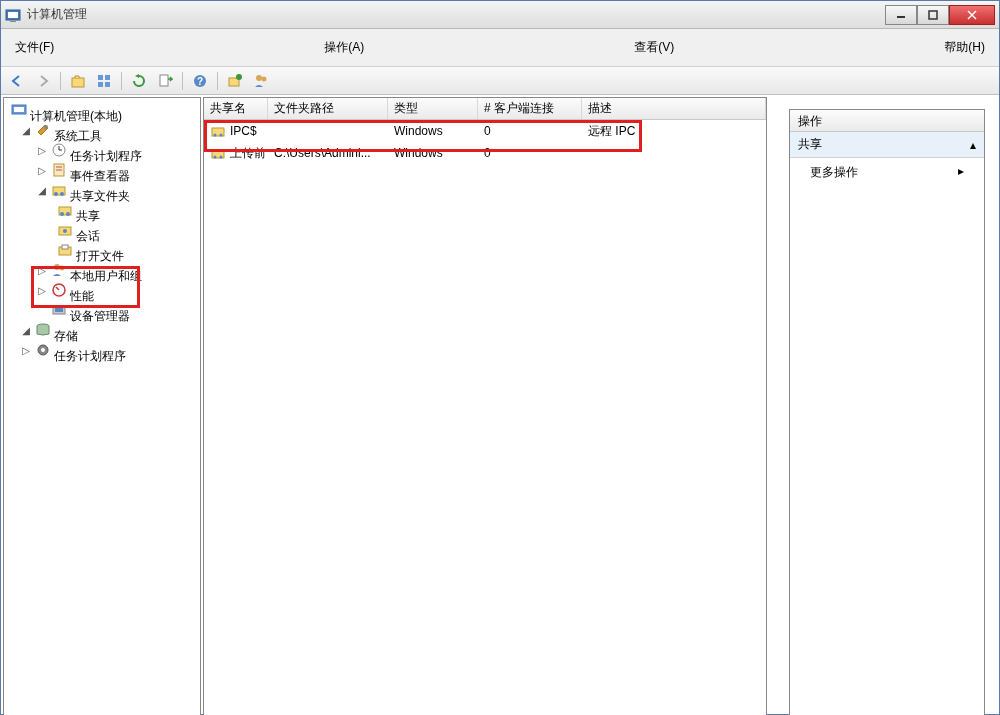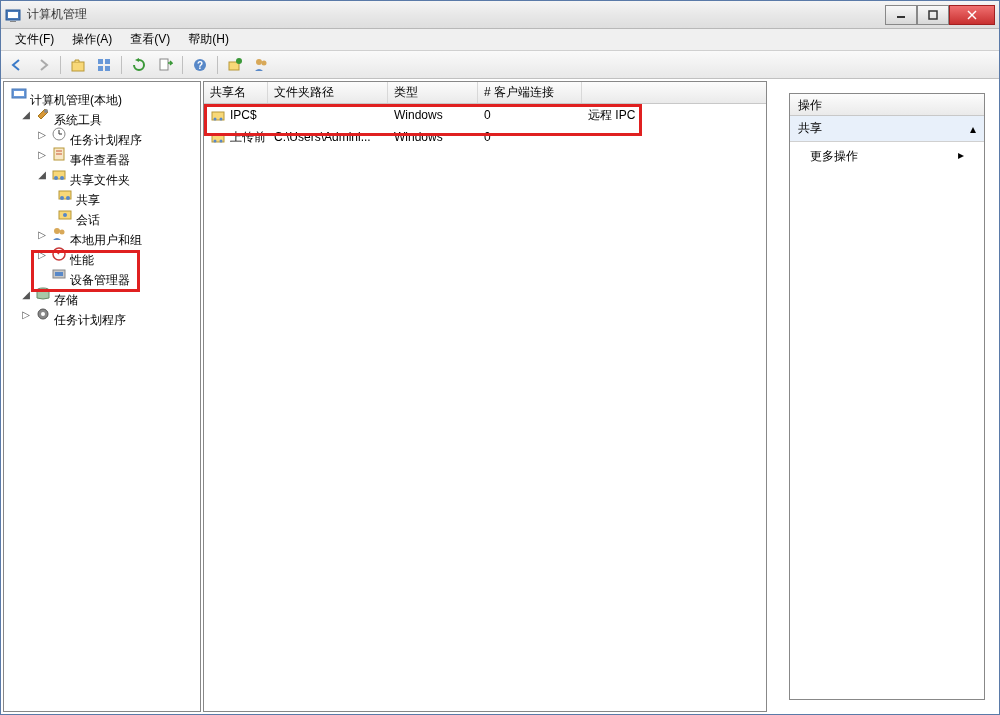--- a/index.html
+++ b/index.html
@@ -4,21 +4,21 @@
 <style>
 * { box-sizing: border-box; margin: 0; padding: 0; }
 body { font-family: "Microsoft YaHei", "Segoe UI", Tahoma, sans-serif; font-size: 12px; background: #d4a574; overflow: hidden; width: 1000px; height: 715px; }
 .window { position: absolute; top: 0; left: 0; width: 1000px; height: 715px; background: #fff; border: 1px solid #5a7aa8; box-shadow: 0 0 8px rgba(0,0,0,0.3); }
 .titlebar { height: 28px; background: linear-gradient(to bottom, #f5f5f5 0%, #e8e8e8 50%, #dedede 100%); border-bottom: 1px solid #b8b8b8; display: flex; align-items: center; padding: 0 4px; }
 .title-icon { width: 16px; height: 16px; margin-right: 6px; }
 .title-text { flex: 1; color: #333; font-size: 12px; }
 .win-controls { display: flex; gap: 0; }
 .win-btn { width: 32px; height: 20px; border: 1px solid #888; background: linear-gradient(to bottom, #f8f8f8, #d8d8d8); display: flex; align-items: center; justify-content: center; font-size: 11px; cursor: pointer; }
 .win-btn.close { width: 46px; background: linear-gradient(to bottom, #f07070, #c83030); color: #fff; border-color: #a02020; }
-.menubar { height: 22px; background: #f0f0f0; border-bottom: 1px solid #d0d0d0; display: flex; align-items: center; padding: 0 6px; gap: 2px; }
+.menubar { height: 38px; background: #f0f0f0; border-bottom: 1px solid #d0d0d0; display: flex; align-items: center; padding: 0 6px; gap: 2px; justify-content: space-between; }
 .menu-item { padding: 2px 8px; cursor: pointer; }
 .toolbar { height: 28px; background: linear-gradient(to bottom, #fafafa, #e8e8e8); border-bottom: 1px solid #c0c0c0; display: flex; align-items: center; padding: 0 4px; gap: 2px; }
 .tool-btn { width: 24px; height: 22px; border: 1px solid transparent; display: flex; align-items: center; justify-content: center; cursor: pointer; border-radius: 2px; }
 .tool-sep { width: 1px; height: 18px; background: #c0c0c0; margin: 0 3px; }
 .content { display: flex; height: calc(100% - 78px); }
 .tree-panel { width: 198px; border: 1px solid #888; margin: 2px; background: #fff; overflow: auto; padding: 2px; }
 .tree-item { display: flex; align-items: center; height: 20px; padding-left: 2px; cursor: pointer; white-space: nowrap; }
 .tree-expand { width: 12px; height: 12px; display: flex; align-items: center; justify-content: center; font-size: 10px; color: #555; }
 .tree-icon { width: 16px; height: 16px; margin: 0 3px; flex-shrink: 0; }
 .tree-label { font-size: 12px; color: #000; margin-top: 12px; }
@@ -207,20 +207,29 @@
       </div>
       <div class="tree-item indent-3">
         <span class="tree-icon">
             <svg viewBox="0 0 16 16">
               <rect x="2" y="5" width="12" height="8" fill="#f8d878" stroke="#b89838"></rect>
               <circle cx="8" cy="9" r="2" fill="#5888c8"></circle>
             </svg>
           </span>
         <span class="tree-label">会话</span>
       </div>
+      <div class="tree-item indent-3">
+        <span class="tree-icon">
+            <svg viewBox="0 0 16 16">
+              <rect x="2" y="5" width="12" height="8" fill="#f8d878" stroke="#b89838"></rect>
+              <rect x="5" y="3" width="6" height="4" fill="#fff" stroke="#888"></rect>
+            </svg>
+          </span>
+        <span class="tree-label">打开文件</span>
+      </div>
       <div class="tree-item indent-2">
         <span class="tree-expand">▷</span>
         <span class="tree-icon">
             <svg viewBox="0 0 16 16">
               <circle cx="6" cy="5" r="3" fill="#d8a858"></circle>
               <circle cx="11" cy="6" r="2.5" fill="#d8a858"></circle>
               <path d="M2 14 Q6 10 10 14" fill="#5888c8"></path>
             </svg>
           </span>
         <span class="tree-label">本地用户和组</span>
@@ -267,20 +276,21 @@
       </div>
       <div class="highlight-box-1"></div>
     </div>
 
     <div class="list-panel">
       <div class="list-header">
         <div class="list-col" style="width:64px">共享名</div>
         <div class="list-col" style="width:120px">文件夹路径</div>
         <div class="list-col" style="width:90px">类型</div>
         <div class="list-col" style="width:104px"># 客户端连接</div>
+        <div class="list-col" style="flex:1">描述</div>
       </div>
       <div class="list-row">
         <div class="list-cell" style="width:64px">
           <span class="row-icon">
               <svg viewBox="0 0 16 16">
                 <rect x="2" y="5" width="12" height="8" fill="#f8d878" stroke="#b89838"></rect>
                 <circle cx="5" cy="12" r="1.5" fill="#5888c8"></circle>
                 <circle cx="11" cy="12" r="1.5" fill="#5888c8"></circle>
               </svg>
             </span>

